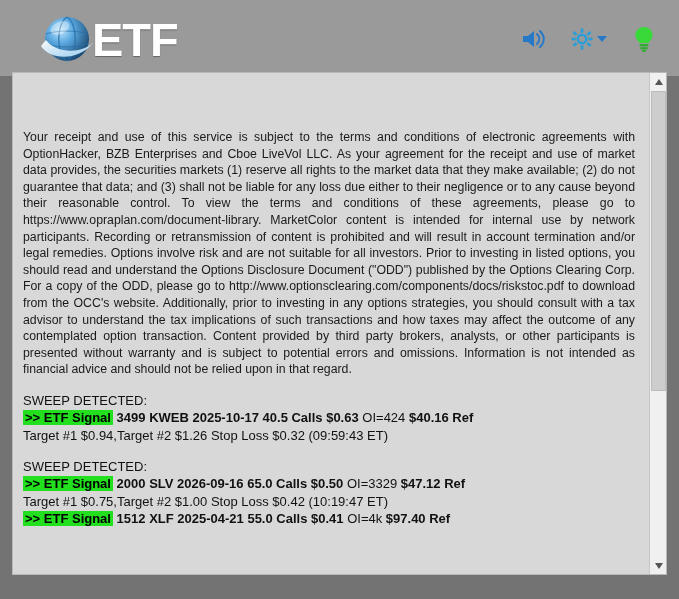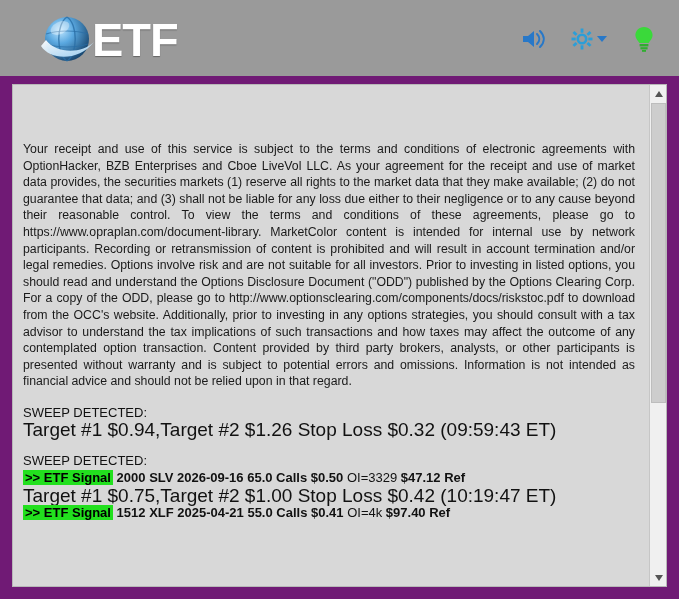--- a/index.html
+++ b/index.html
@@ -10,21 +10,21 @@
     width: 679px;
     height: 599px;
     background: #9a9a9a;
     font-family: "Liberation Sans", sans-serif;
     overflow: hidden;
   }
   #app {
     position: relative;
     width: 679px;
     height: 599px;
-    background: #701a75;
+    background: #737373;
     box-sizing: border-box;
   }
 
   
   .header {
     position: relative;
     height: 76px;
     background: #9a9a9a;
     display: flex;
     align-items: center;
@@ -71,21 +71,21 @@
     border-left: 5px solid transparent;
     border-right: 5px solid transparent;
     border-top: 6px solid #2878c8;
     margin-left: 4px;
   }
 
   
   .panel {
     position: absolute;
     left: 12px;
-    top: 84px;
+    top: 72px;
     width: 655px;
     height: 503px;
     background: #d8d8d8;
     border: 1px solid #b8b8b8;
     box-sizing: border-box;
     overflow: hidden;
   }
   .panel-inner {
     position: absolute;
     left: 0; top: 0;
@@ -123,21 +123,21 @@
     color: #000;
     font-weight: bold;
     padding: 0 2px;
     font-size: 13px;
   }
   .sig-body { font-weight: bold; color: #111; }
   .sig-oi { font-weight: normal; color: #111; }
   .sig-ref { font-weight: bold; color: #111; }
 
   .target-line {
-    font-size: 19px;
+    font-size: 13px;
     line-height: 17px;
     color: #111;
   }
 
   
   .scrollbar {
     position: absolute;
     right: 0; top: 0;
     width: 17px;
     height: 100%;
@@ -247,20 +247,26 @@
     </div>
   </div>
 
   <div class="panel">
     <div class="panel-inner">
 
       <p class="disclaimer">Your receipt and use of this service is subject to the terms and conditions of electronic agreements with OptionHacker, BZB Enterprises and Cboe LiveVol LLC. As your agreement for the receipt and use of market data provides, the securities markets (1) reserve all rights to the market data that they make available; (2) do not guarantee that data; and (3) shall not be liable for any loss due either to their negligence or to any cause beyond their reasonable control. To view the terms and conditions of these agreements, please go to https://www.opraplan.com/document-library. MarketColor content is intended for internal use by network participants. Recording or retransmission of content is prohibited and will result in account termination and/or legal remedies. Options involve risk and are not suitable for all investors. Prior to investing in listed options, you should read and understand the Options Disclosure Document ("ODD") published by the Options Clearing Corp. For a copy of the ODD, please go to http://www.optionsclearing.com/components/docs/riskstoc.pdf to download from the OCC's website. Additionally, prior to investing in any options strategies, you should consult with a tax advisor to understand the tax implications of such transactions and how taxes may affect the outcome of any contemplated option transaction. Content provided by third party brokers, analysts, or other participants is presented without warranty and is subject to potential errors and omissions. Information is not intended as financial advice and should not be relied upon in that regard.</p>
 
       <div>
         <div class="sweep-label">SWEEP DETECTED:</div>
+        <div class="signal-line">
+          <span class="sig-tag">&gt;&gt; ETF Signal</span>
+          <span class="sig-body">3499 KWEB 2025-10-17 40.5 Calls $0.63</span>
+          <span class="sig-oi">OI=424</span>
+          <span class="sig-ref">$40.16 Ref</span>
+        </div>
         <div class="target-line">Target #1 $0.94,Target #2 $1.26 Stop Loss $0.32 (09:59:43 ET)</div>
       </div>
 
       <div>
         <div class="sweep-label">SWEEP DETECTED:</div>
         <div class="signal-line">
           <span class="sig-tag">&gt;&gt; ETF Signal</span>
           <span class="sig-body">2000 SLV 2026-09-16 65.0 Calls $0.50</span>
           <span class="sig-oi">OI=3329</span>
           <span class="sig-ref">$47.12 Ref</span>

